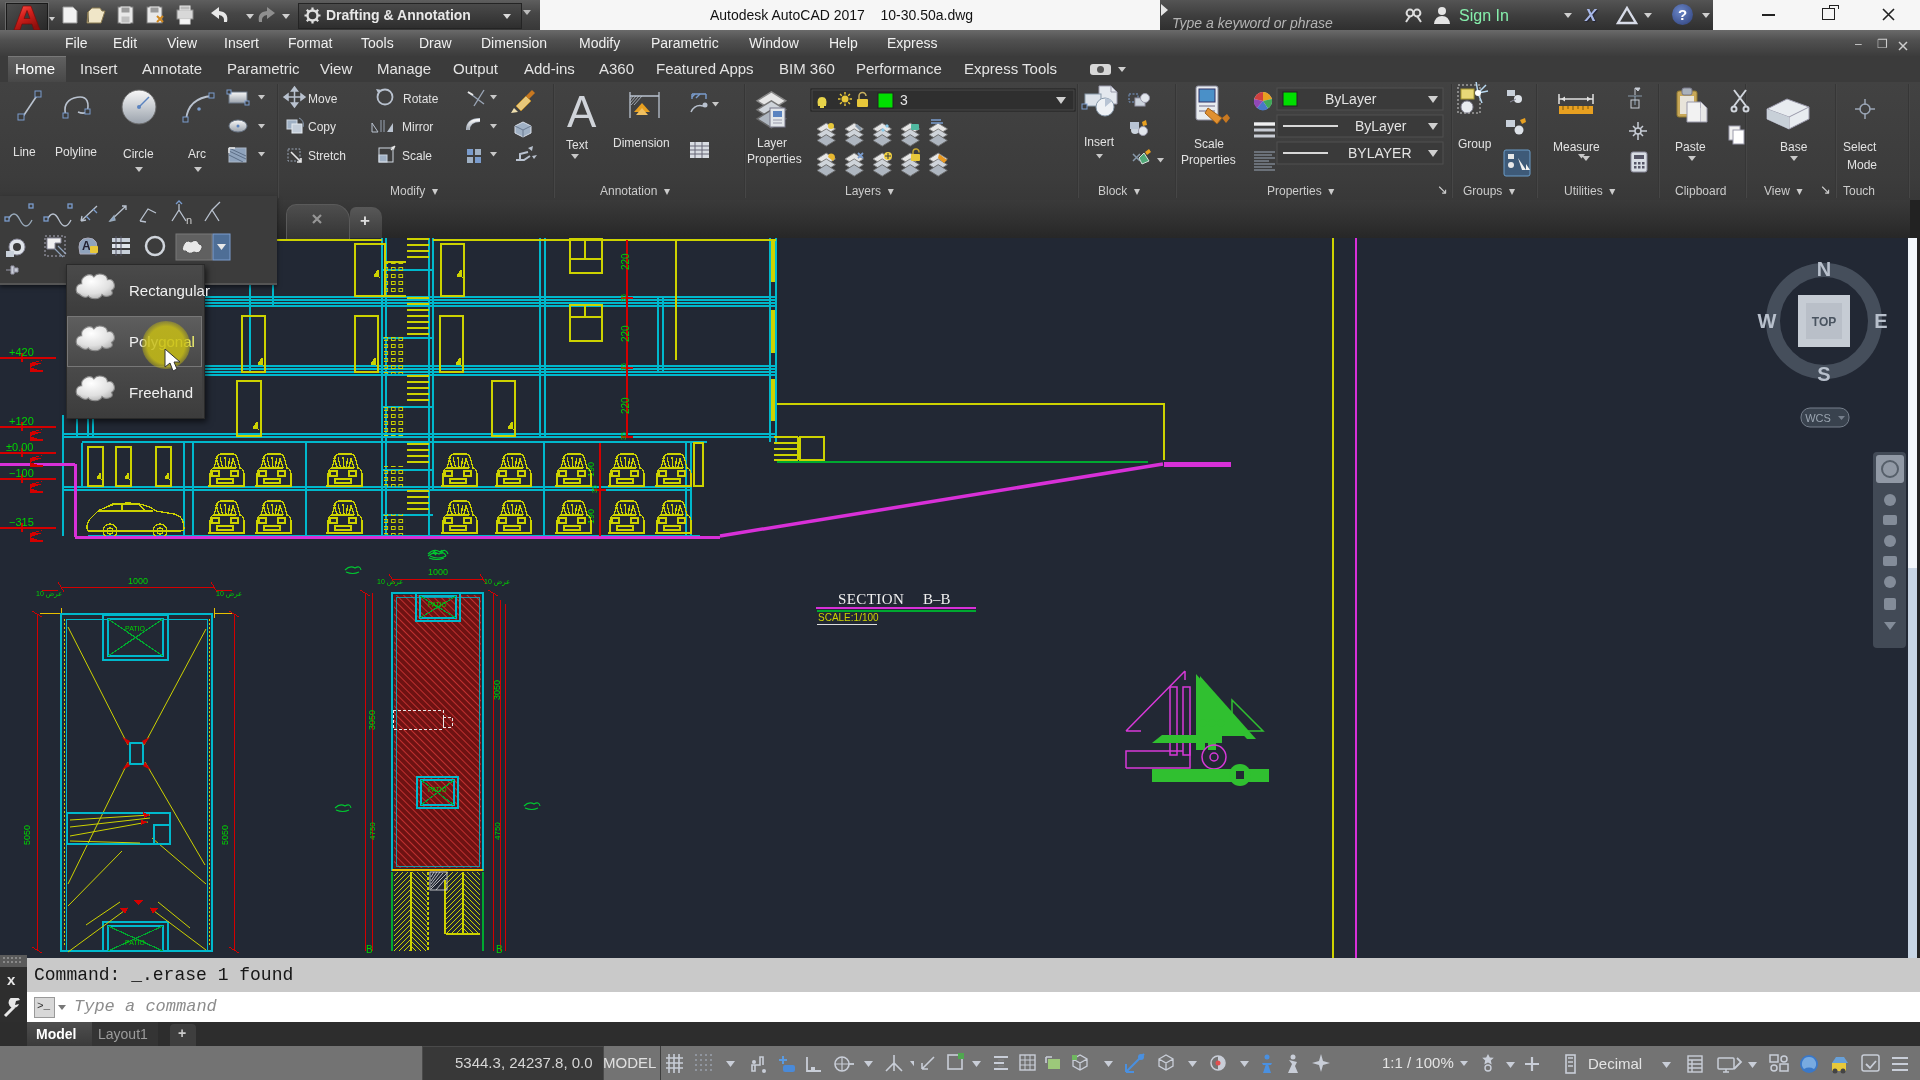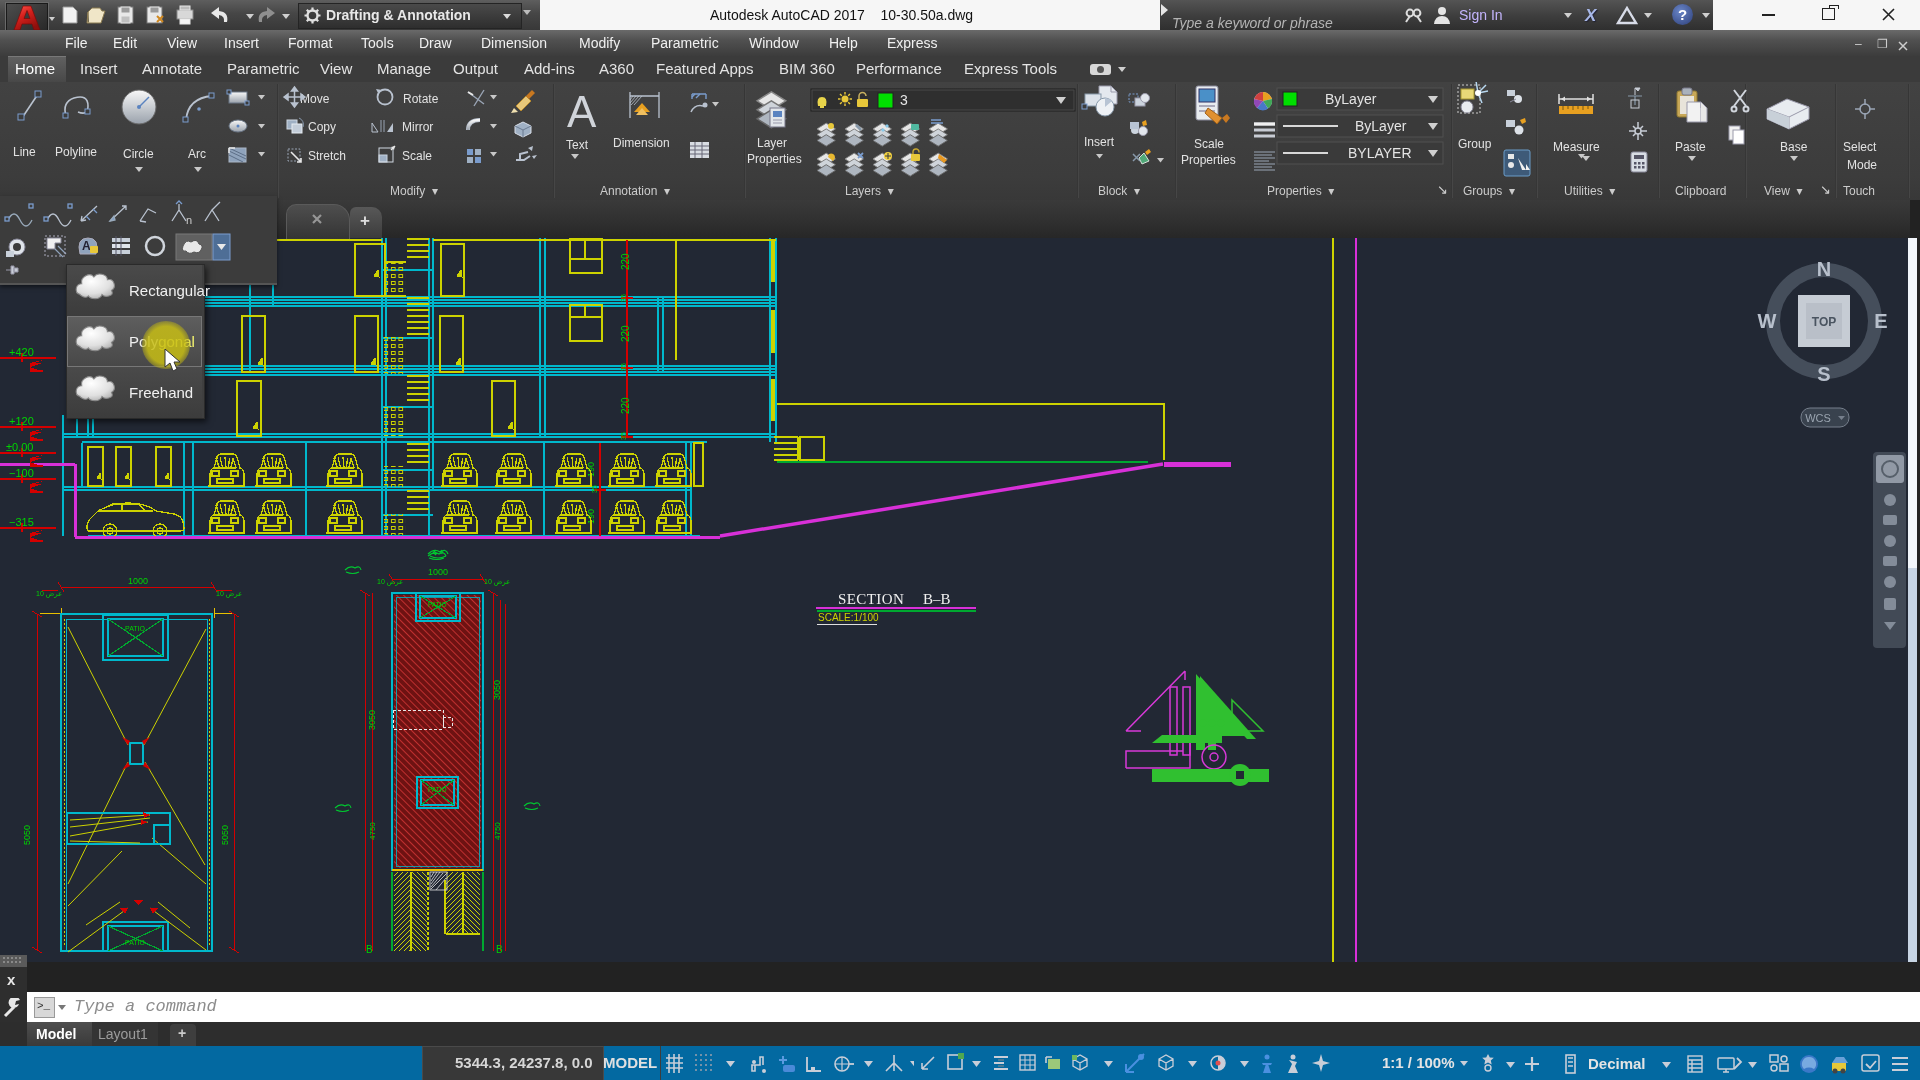--- a/index.html
+++ b/index.html
@@ -53,21 +53,21 @@
   #vthumb{left:1908px;top:238px;width:9px;height:330px;background:#f2f6fb;}
   
   #cmdleft{left:0;top:955px;width:27px;height:67px;background:#2e2e2e;}
   #cmdhist{left:27px;top:958px;width:1893px;height:34px;background:#c9c9c9;
     font-family:"Liberation Mono",monospace;font-size:18px;color:#161616;}
   #cmdinput{left:27px;top:992px;width:1893px;height:30px;background:#ffffff;
     font-family:"Liberation Mono",monospace;font-size:17px;color:#8c8c8c;}
   
   #modelrow{left:0;top:1022px;width:1920px;height:24px;background:#2d2d2d;font-size:14px;}
   
-  #statusbar{left:0;top:1046px;width:1920px;height:34px;background:#0369a1;font-size:15px;color:#d6d6d6;font-weight:bold;}
+  #statusbar{left:0;top:1046px;width:1920px;height:34px;background:#737373;font-size:15px;color:#d6d6d6;}
   .scell{position:absolute;top:0;height:34px;border-left:1px solid #3d3d3d;}
 </style>
 </head>
 <body>
 <div id="stage">
   <div class="abs" id="titlebar"></div>
   <div class="abs" id="title-white"></div>
   <div class="abs" id="title-white2"></div>
   <div class="abs" id="search-area"></div>
   <div class="abs" id="title-text">Autodesk AutoCAD 2017    10-30.50a.dwg</div>
@@ -123,21 +123,21 @@
     <g fill="none" stroke="#dcdcdc" stroke-width="2">
       <circle cx="6" cy="7" r="3.4"></circle>
         <circle cx="13" cy="7" r="3.4"></circle>
         <path d="M2 16 l4 -6 M17 16 l-4 -6"></path>
     </g>
   </svg>
   <svg class="abs" style="left:1432px;top:5px" width="20" height="20" viewBox="0 0 20 20">
     <circle cx="10" cy="6" r="4" fill="#e4e4e4"></circle>
       <path d="M2 19 q1 -8 8 -8 q7 0 8 8 Z" fill="#e4e4e4"></path>
   </svg>
-  <div class="abs" style="left:1459px;top:7px;color:#c4b5fd;font-size:14px">Sign In</div>
+  <div class="abs" style="left:1459px;top:7px;color:#86efac;font-size:16px">Sign In</div>
   <div class="abs" style="left:1564px;top:13px;width:0;height:0;border-left:4px solid transparent;border-right:4px solid transparent;border-top:5px solid #cfcfcf"></div>
   <div class="abs" style="left:1585px;top:6px;color:#a8b8e8;font-size:17px;font-weight:bold;font-style:italic;text-shadow:1px 1px 1px #223">X</div>
   <svg class="abs" style="left:1616px;top:6px" width="22" height="19" viewBox="0 0 22 19">
     <path d="M11 2 L20 17 L2 17 Z" fill="none" stroke="#d8dce8" stroke-width="2.4"></path>
   </svg>
   <div class="abs" style="left:1644px;top:13px;width:0;height:0;border-left:4px solid transparent;border-right:4px solid transparent;border-top:5px solid #cfcfcf"></div>
   <div class="abs" style="left:1672px;top:4px;width:21px;height:21px;border-radius:11px;background:radial-gradient(circle at 40% 35%,#6a86c8,#2c3e78);color:#fff;font-size:15px;font-weight:bold;text-align:center;line-height:21px">?</div>
   <div class="abs" style="left:1702px;top:13px;width:0;height:0;border-left:4px solid transparent;border-right:4px solid transparent;border-top:5px solid #cfcfcf"></div>
 
   <div class="abs" style="left:1762px;top:14px;width:13px;height:2px;background:#222"></div>
@@ -196,21 +196,21 @@
     <div class="psep" style="left:1536px"></div>
       <div class="psep" style="left:1658px"></div>
     <div class="psep" style="left:1745px"></div>
       <div class="psep" style="left:1835px"></div>
     <div class="psep" style="left:1908px"></div>
 
     <span class="ricon-label" style="left:13px;top:63px">Line</span>
     <span class="ricon-label" style="left:55px;top:63px">Polyline</span>
     <span class="ricon-label" style="left:123px;top:65px">Circle</span>
     <span class="ricon-label" style="left:188px;top:65px">Arc</span>
-    <span class="ricon-label" style="left:300px;top:10px">Move</span>
+    <span class="ricon-label" style="left:308px;top:10px">Move</span>
     <span class="ricon-label" style="left:403px;top:10px">Rotate</span>
     <span class="ricon-label" style="left:308px;top:38px">Copy</span>
     <span class="ricon-label" style="left:402px;top:38px">Mirror</span>
     <span class="ricon-label" style="left:308px;top:67px">Stretch</span>
     <span class="ricon-label" style="left:402px;top:67px">Scale</span>
     <span class="ricon-label" style="left:566px;top:56px">Text</span>
     <span class="ricon-label" style="left:613px;top:54px">Dimension</span>
     <span class="ricon-label" style="left:757px;top:54px">Layer</span>
     <span class="ricon-label" style="left:747px;top:70px">Properties</span>
     <span class="ricon-label" style="left:1084px;top:53px">Insert</span>
@@ -1032,20 +1032,23 @@
         <circle cx="1890" cy="582" r="6"></circle>
         <rect x="1884" y="598" width="12" height="12" rx="2"></rect>
         <path d="M1884 622 h12 l-6 8 Z"></path>
       </g>
     </g>
   </svg>
   </div>
   <div class="abs" id="vscroll"></div>
   <div class="abs" id="vthumb"></div>
   <div class="abs" id="cmdleft"></div>
+  <div class="abs" id="cmdhist">
+      <span style="position:absolute;left:7px;top:7px">Command: _.erase 1 found</span>
+    </div>
   <div class="abs" id="cmdinput">
     <div class="abs" style="left:7px;top:5px;width:19px;height:19px;background:#d8d8d8;border:1px solid #999">
       <span style="position:absolute;left:2px;top:2px;font-size:11px;color:#333;font-family:'Liberation Mono',monospace">&gt;_</span>
     </div>
     <div class="abs" style="left:31px;top:13px;width:0;height:0;border-left:4px solid transparent;border-right:4px solid transparent;border-top:5px solid #777"></div>
     <span style="position:absolute;left:47px;top:5px;font-style:italic">Type a command</span>
   </div>
   <div class="abs" style="left:0;top:955px;width:27px;height:12px;background:#5a5a5a"></div>
   <svg class="abs" style="left:2px;top:956px" width="23" height="10" viewBox="0 0 23 10">
       <g fill="#9a9a9a">

